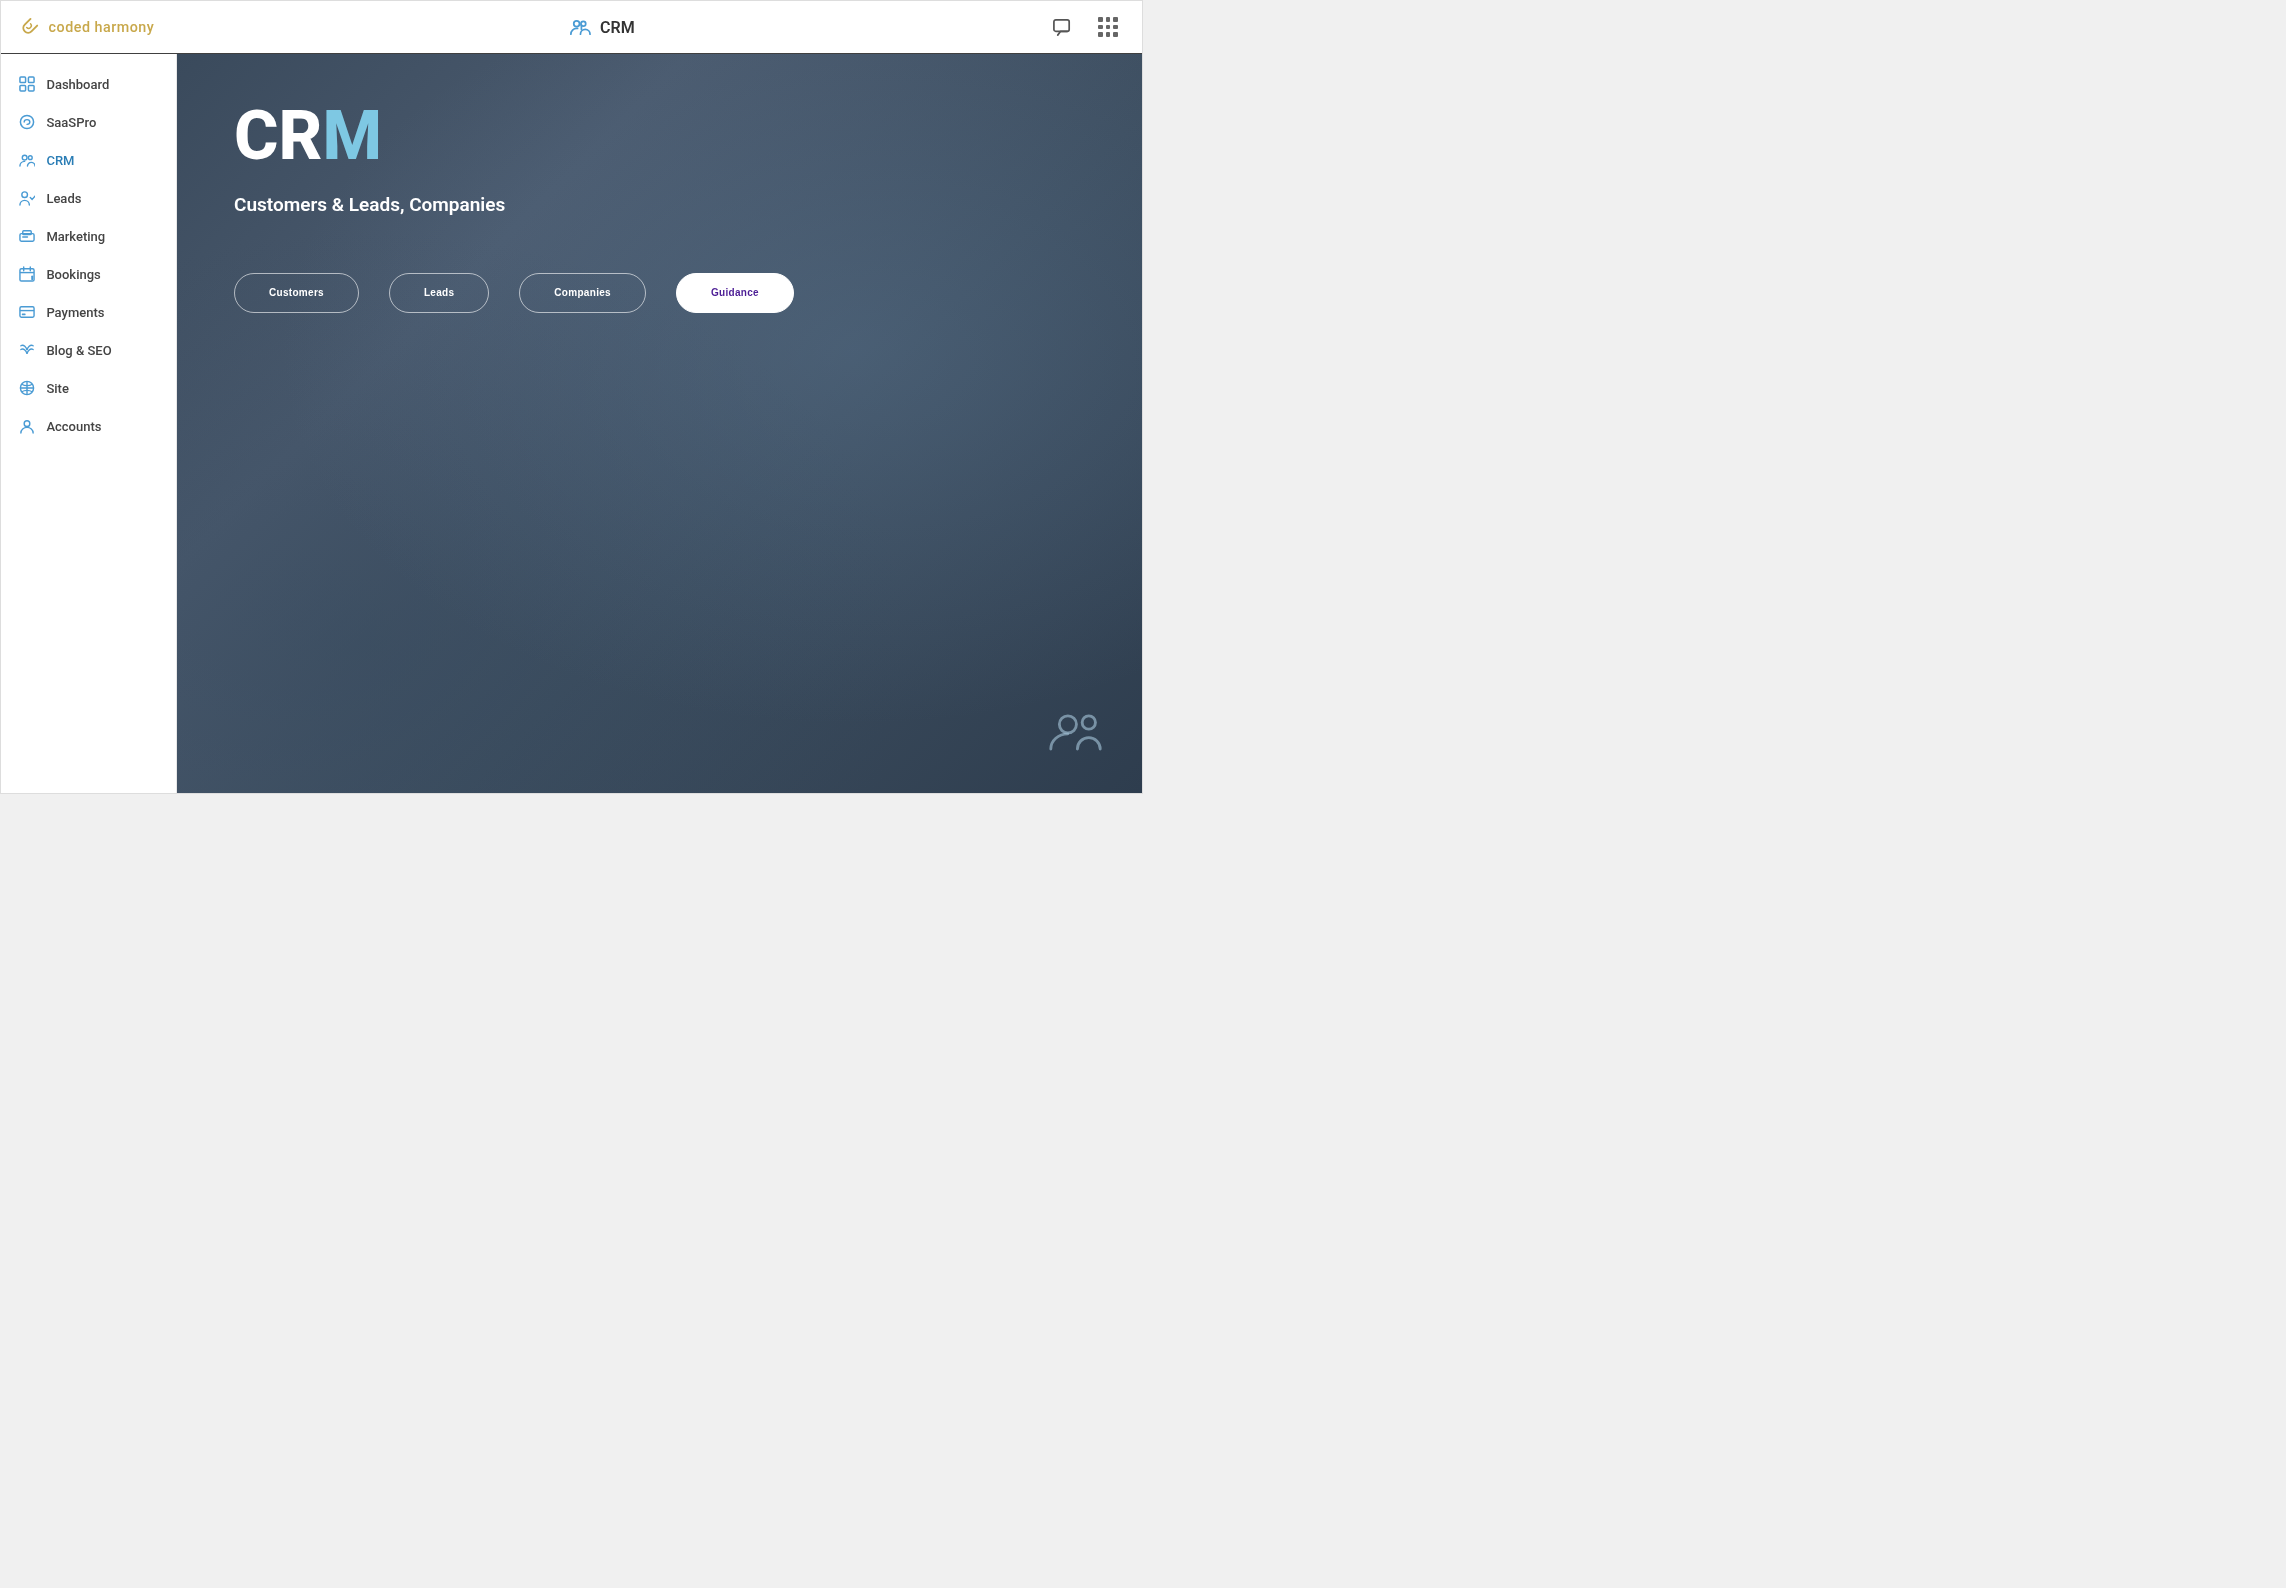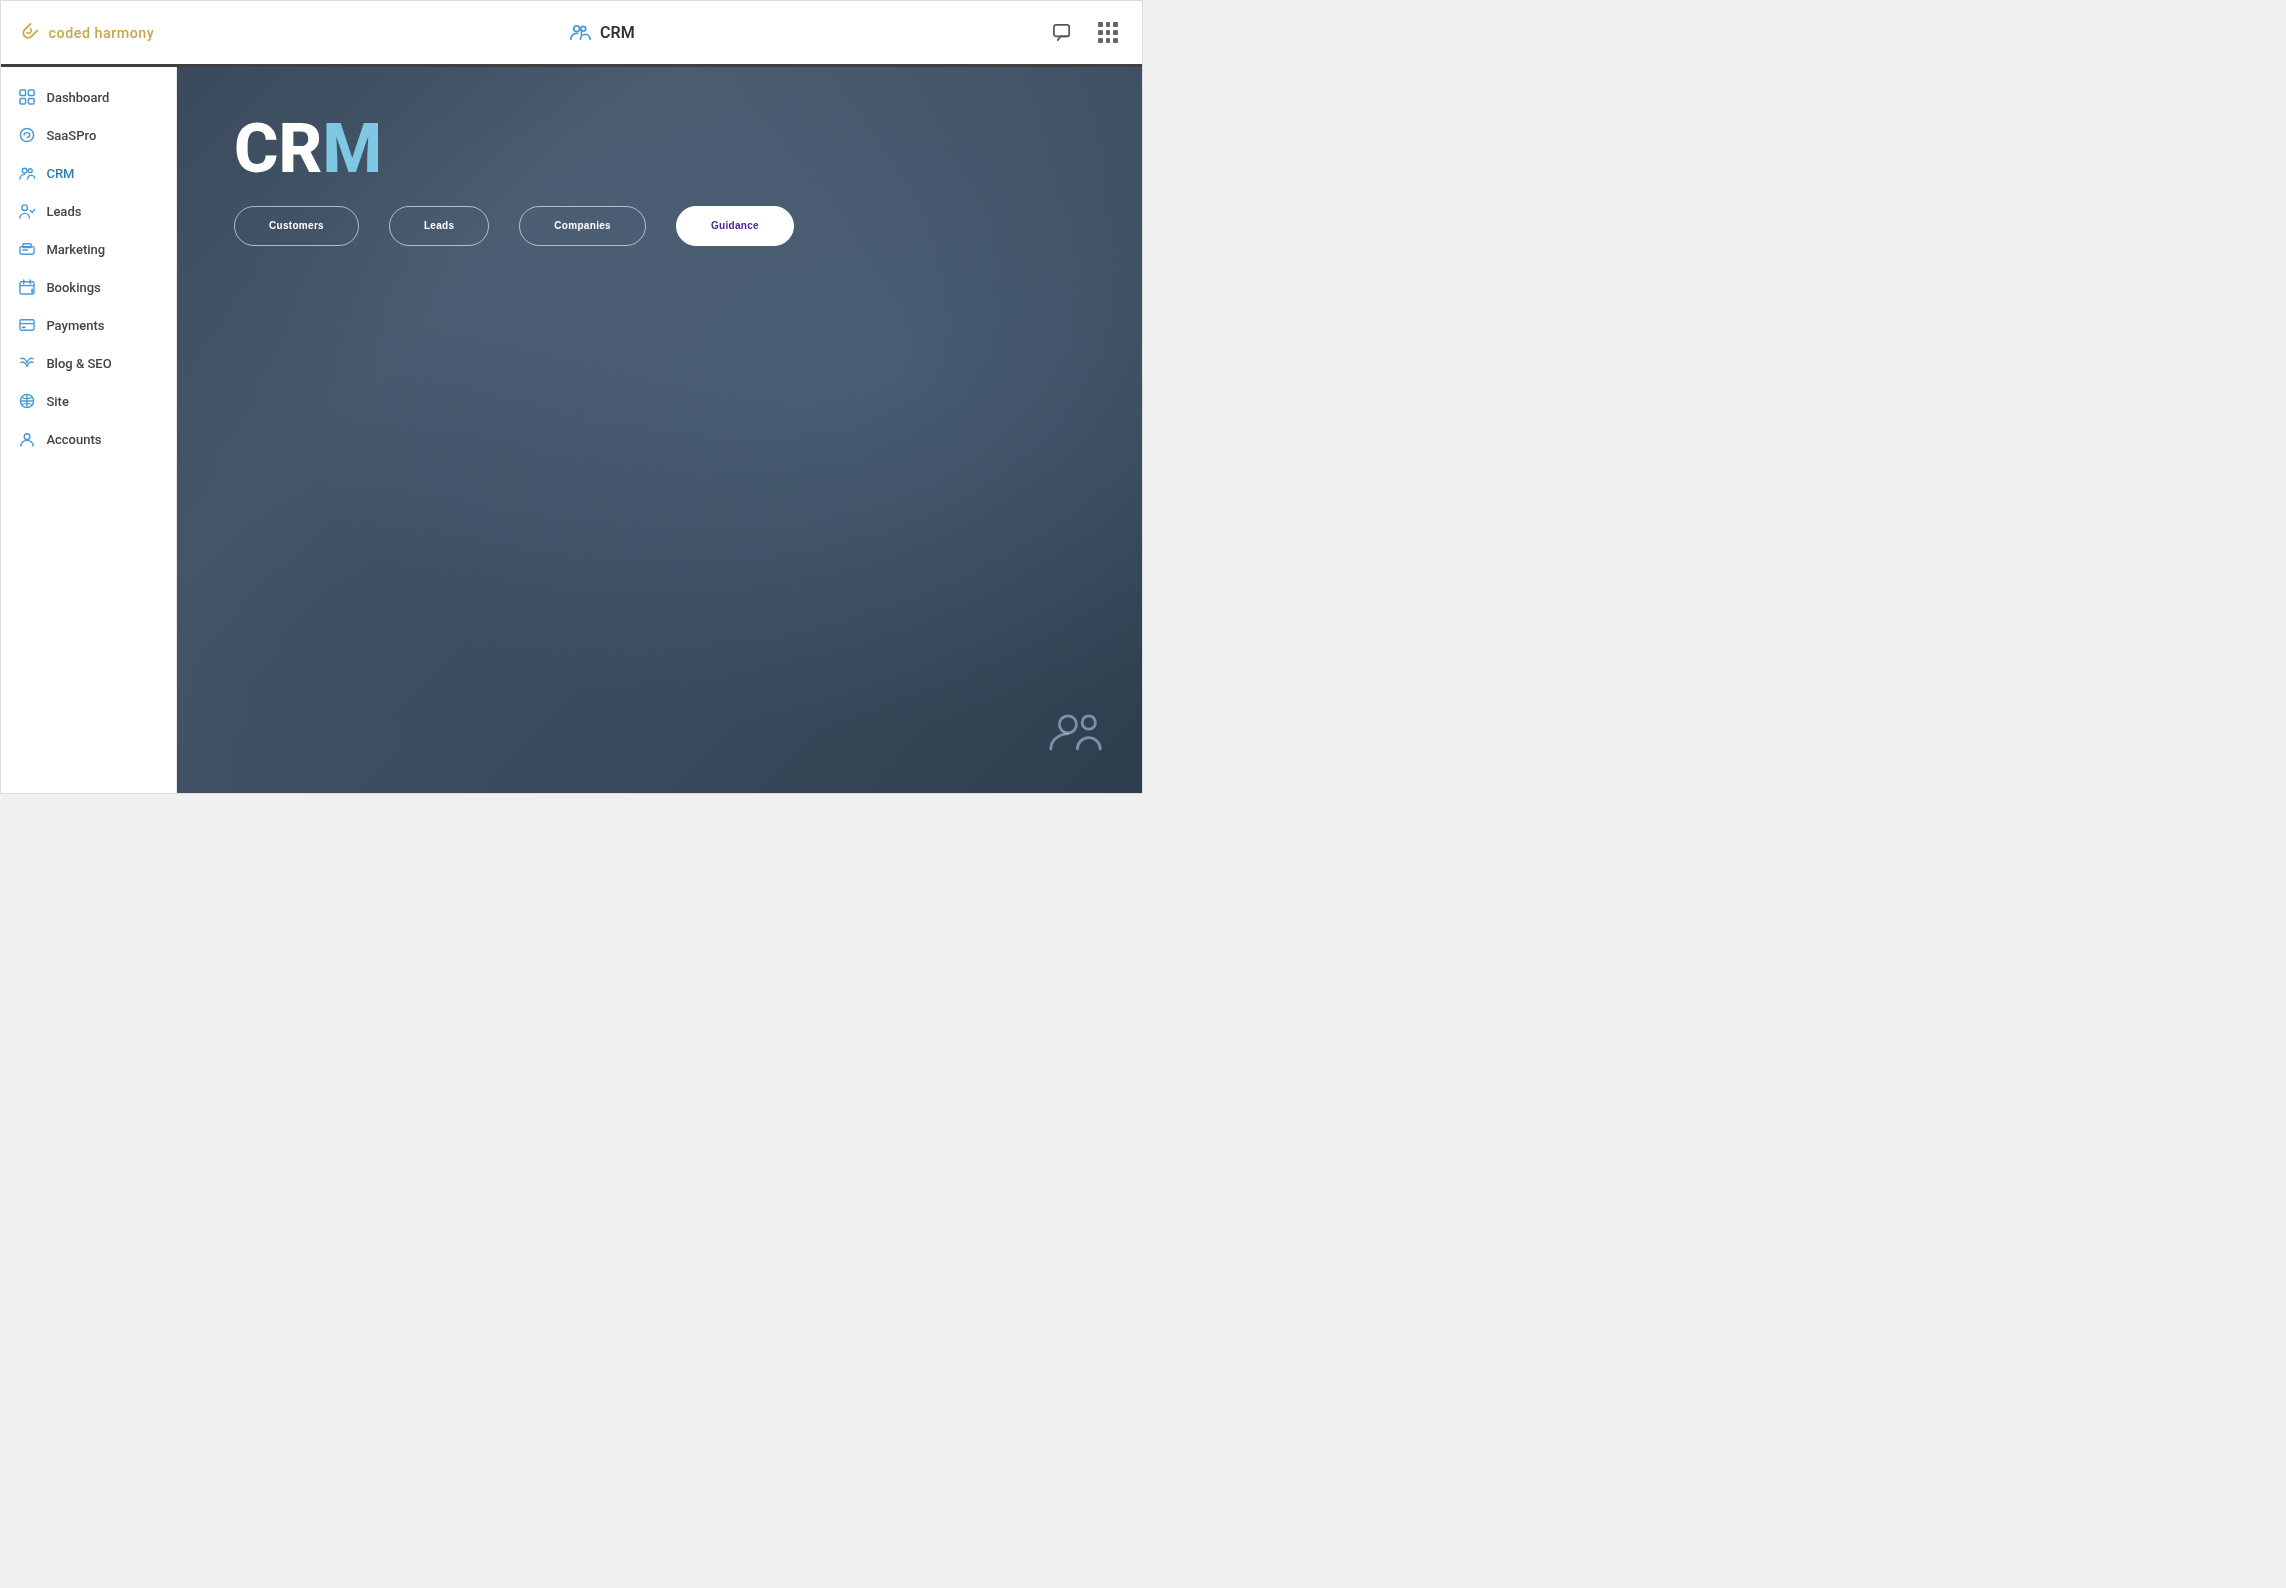--- a/index.html
+++ b/index.html
@@ -18,23 +18,23 @@
       border: 1px solid #ddd;
       background: white;
     }
 
     
     .header {
       display: flex;
       align-items: center;
       justify-content: space-between;
       padding: 0 19px;
-      height: 66px;
+      height: 53px;
       background: white;
-      border-bottom: 3px solid #404040;
+      border-bottom: 1px solid #404040;
       flex-shrink: 0;
     }
 
     .header-logo {
       display: flex;
       align-items: center;
       gap: 7.6px;
     }
 
     .logo-icon {
@@ -397,20 +397,21 @@
         <span class="sidebar-label">Accounts</span>
       </div>
 
     </nav>
 
     <main class="content-area">
       <h1 class="crm-heading">
         <span style="color:white;text-align:center;">CR</span><span style="color:#7ec8e3;">M</span>
       </h1>
 
+      <p class="crm-subtitle">Customers &amp; Leads, Companies</p>
 
       <div class="crm-buttons">
         <button class="crm-btn">Customers</button>
         <button class="crm-btn">Leads</button>
         <button class="crm-btn">Companies</button>
         <button class="crm-btn active">Guidance</button>
       </div>
 
       <div class="bottom-right-icon">
         <svg width="57" height="48" viewBox="0 0 60 50" fill="none">

